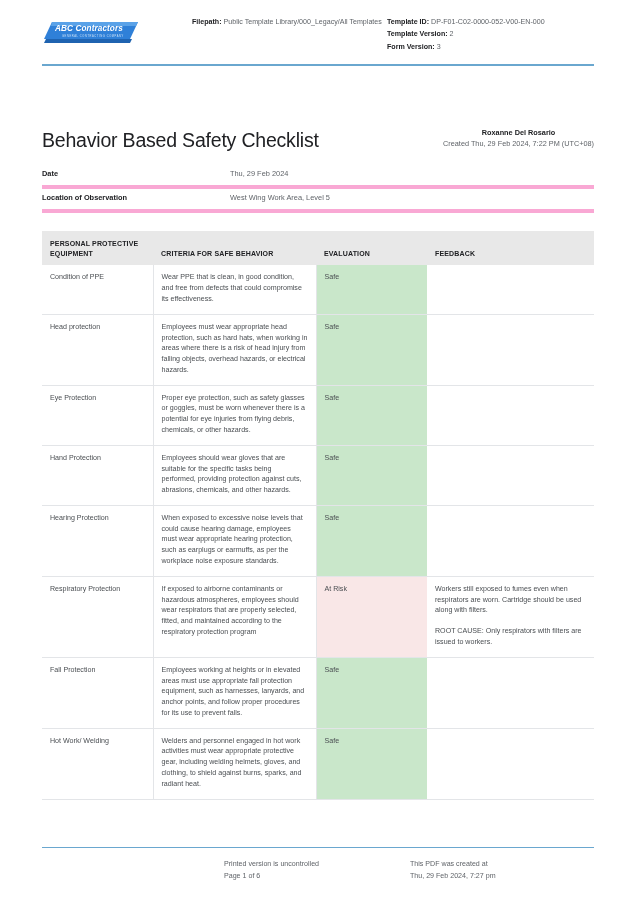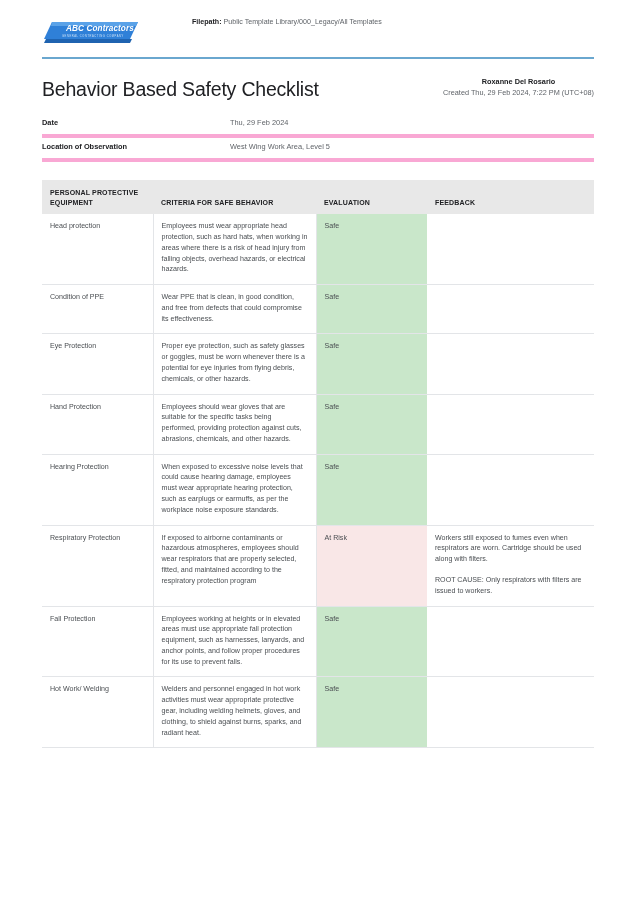--- a/index.html
+++ b/index.html
@@ -34,21 +34,21 @@
     padding-top: 6px;
   }
   .logo {
     position: relative;
     width: 96px; height: 26px;
     display: block;
   }
   .logo svg { display: block; }
   .logo-text {
     position: absolute;
-    top: 4px; left: 24px;
+    top: 4px; left: 13px;
     font-size: 8.2px;
     font-weight: bold;
     font-style: italic;
     color: #ffffff;
     letter-spacing: 0.1px;
     white-space: nowrap;
   }
   .logo-sub {
     position: absolute;
     top: 14.5px; left: 20px;
@@ -78,20 +78,21 @@
     background: #6aa7cf;
     margin: 0 42px;
   }
 
   
   .title-row {
     display: flex;
     align-items: flex-end;
     justify-content: space-between;
     padding: 17px 42px 0 42px;
+    margin-top: 44px;
   }
   .doc-title {
     font-size: 19.5px;
     font-weight: normal;
     color: #202124;
     letter-spacing: -0.2px;
     line-height: 1.1;
   }
   .author-block {
     text-align: center;
@@ -203,20 +204,34 @@
         <span class="logo-text">ABC Contractors</span>
         <span class="logo-sub">GENERAL CONTRACTING COMPANY</span>
       </div>
     </div>
 
     <div class="meta-col filepath">
       <b>Filepath:</b>
       <span>Public Template Library/000_Legacy/All Templates</span>
     </div>
 
+    <div class="meta-col tmpl">
+      <div>
+        <b>Template ID:</b>
+        <span>DP-F01-C02-0000-052-V00-EN-000</span>
+      </div>
+      <div>
+        <b>Template Version:</b>
+        <span>2</span>
+      </div>
+      <div>
+        <b>Form Version:</b>
+        <span>3</span>
+      </div>
+    </div>
   </div>
 
   <div class="rule"></div>
 
   <div class="title-row">
     <div class="doc-title">Behavior Based Safety Checklist</div>
     <div class="author-block">
       <div class="author-name">Roxanne Del Rosario</div>
       <div>Created Thu, 29 Feb 2024, 7:22 PM (UTC+08)</div>
     </div>
@@ -244,28 +259,28 @@
       <thead>
         <tr>
           <th>PERSONAL PROTECTIVE EQUIPMENT</th>
           <th>CRITERIA FOR SAFE BEHAVIOR</th>
           <th>EVALUATION</th>
           <th>FEEDBACK</th>
         </tr>
       </thead>
       <tbody>
           <tr>
+            <td class="c-equipment">Condition of PPE</td>
+            <td class="c-criteria">Wear PPE that is clean, in good condition, and free from defects that could compromise its effectiveness.</td>
+            <td class="c-evaluation eval-safe">Safe</td>
+            <td class="c-feedback"></td>
+          </tr>
+          <tr>
             <td class="c-equipment">Head protection</td>
             <td class="c-criteria">Employees must wear appropriate head protection, such as hard hats, when working in areas where there is a risk of head injury from falling objects, overhead hazards, or electrical hazards.</td>
-            <td class="c-evaluation eval-safe">Safe</td>
-            <td class="c-feedback"></td>
-          </tr>
-          <tr>
-            <td class="c-equipment">Condition of PPE</td>
-            <td class="c-criteria">Wear PPE that is clean, in good condition, and free from defects that could compromise its effectiveness.</td>
             <td class="c-evaluation eval-safe">Safe</td>
             <td class="c-feedback"></td>
           </tr>
           <tr>
             <td class="c-equipment">Eye Protection</td>
             <td class="c-criteria">Proper eye protection, such as safety glasses or goggles, must be worn whenever there is a potential for eye injuries from flying debris, chemicals, or other hazards.</td>
             <td class="c-evaluation eval-safe">Safe</td>
             <td class="c-feedback"></td>
           </tr>
           <tr>
@@ -298,14 +313,27 @@
           <tr>
             <td class="c-equipment">Hot Work/ Welding</td>
             <td class="c-criteria">Welders and personnel engaged in hot work activities must wear appropriate protective gear, including welding helmets, gloves, and clothing, to shield against burns, sparks, and radiant heat.</td>
             <td class="c-evaluation eval-safe">Safe</td>
             <td class="c-feedback"></td>
           </tr>
         </tbody>
     </table>
   </div>
 
+  <div class="footer">
+    <div class="rule-footer"></div>
+    <div class="footer-cols">
+      <div class="footer-left">
+        <div>Printed version is uncontrolled</div>
+        <div>Page 1 of 6</div>
+      </div>
+      <div class="footer-right">
+        <div>This PDF was created at</div>
+        <div>Thu, 29 Feb 2024, 7:27 pm</div>
+      </div>
+    </div>
+  </div>
 
 </div>
 
 </body></html>

